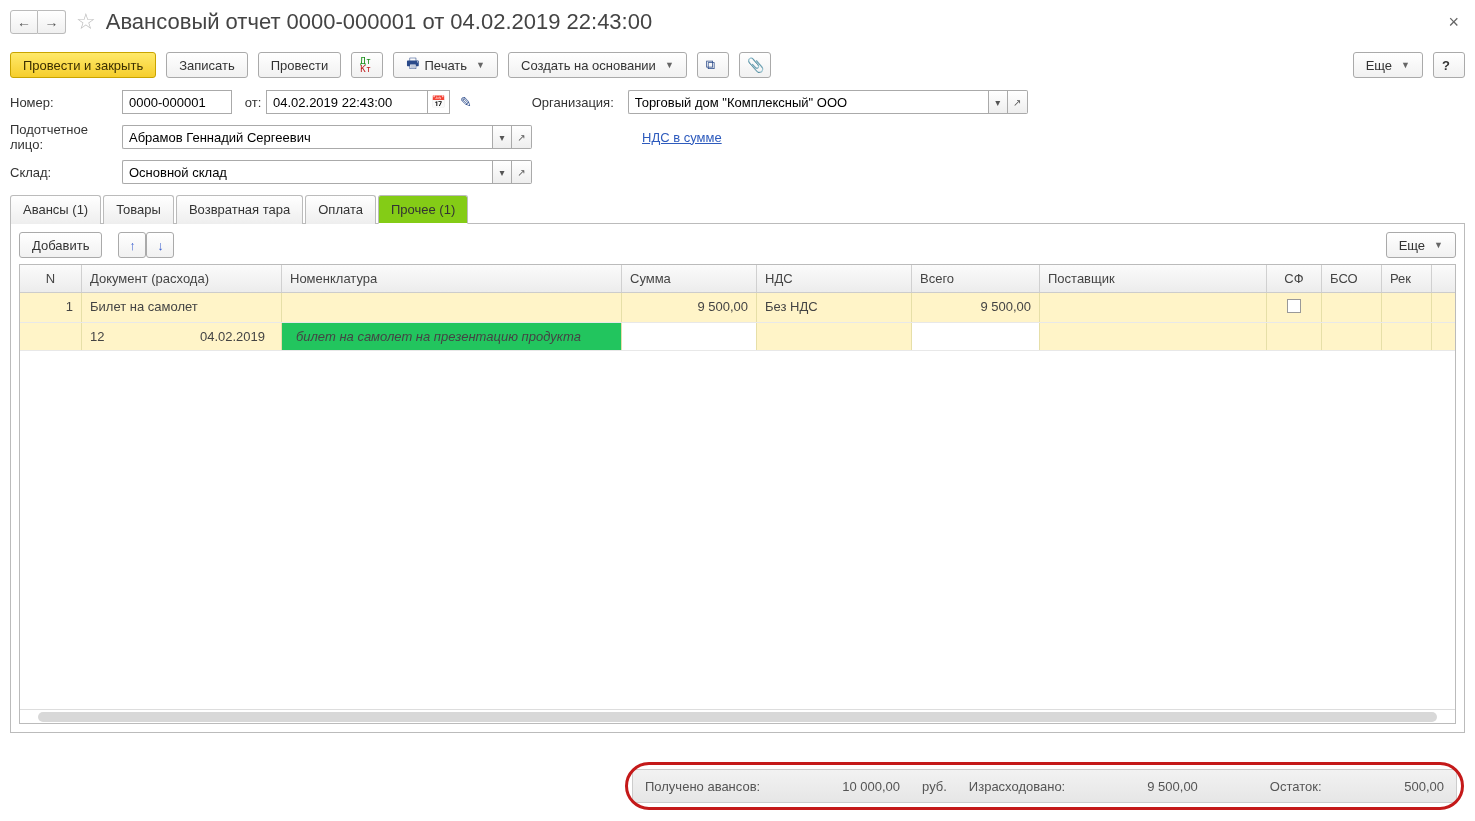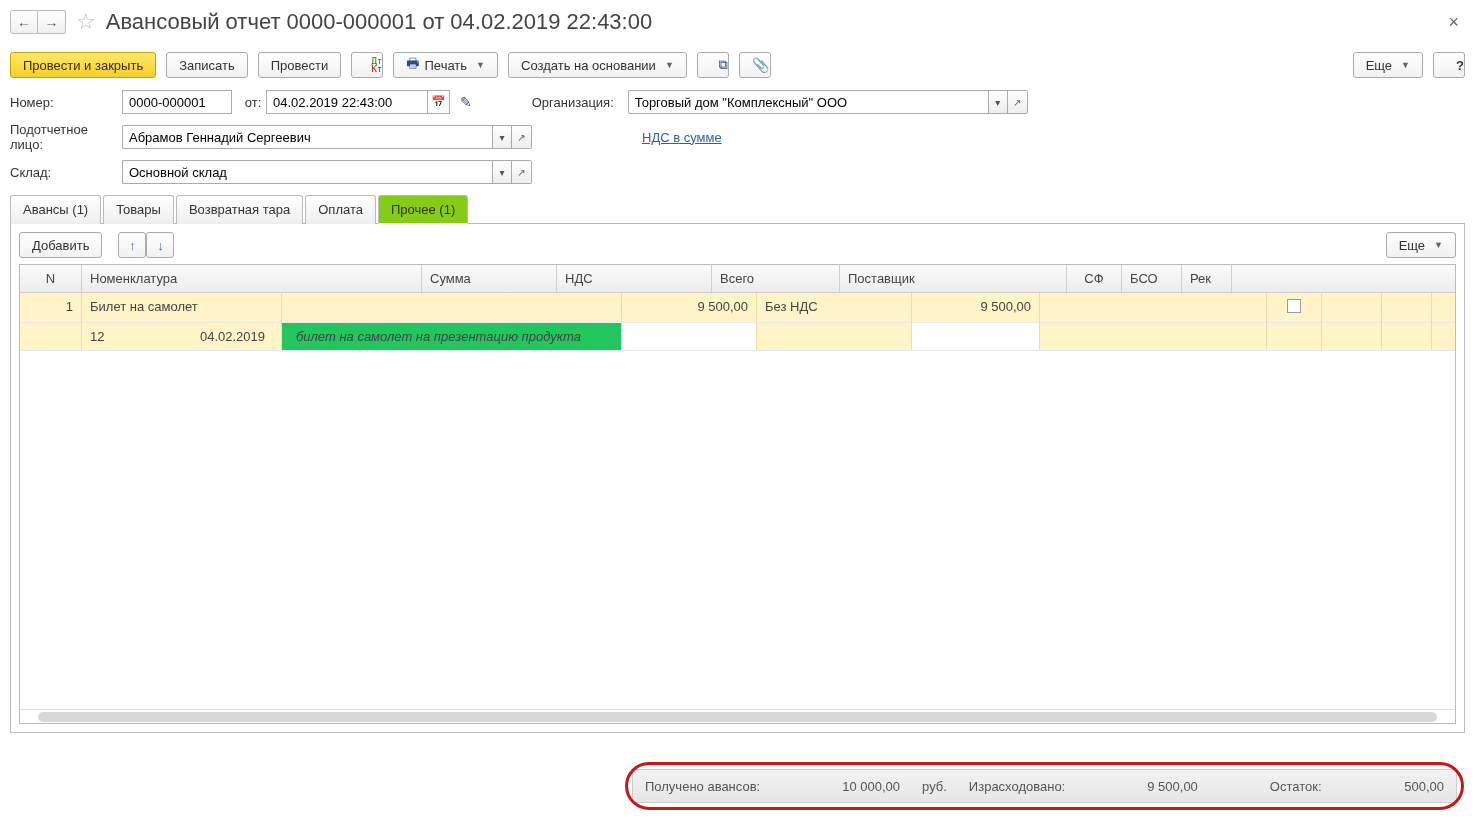--- a/index.html
+++ b/index.html
@@ -14,21 +14,21 @@
   .star { margin: 0 10px; font-size: 22px; color: #bbb; cursor: pointer; }
   .page-title { font-size: 22px; color: #444; flex: 1; }
   .close-x { font-size: 18px; color: #666; cursor: pointer; padding: 0 6px; }
   
   
   .toolbar { display: flex; align-items: center; gap: 10px; margin-bottom: 12px; }
   .tb-spacer { flex: 1; }
   .btn { height: 26px; padding: 0 12px; border: 1px solid #aaa; border-radius: 3px; background: linear-gradient(#ffffff, #f1f1f1); display: inline-flex; align-items: center; gap: 5px; cursor: pointer; font-size: 13px; color: #333; }
   .btn-primary { background: linear-gradient(#ffe96a, #f6ce2d); border-color: #c9a400; color: #3b2f00; }
   .btn .caret { font-size: 9px; color: #666; margin-left: 4px; }
-  .btn-icon-only { width: 32px; padding: 0; justify-content: flex-end; }
+  .btn-icon-only { width: 32px; padding: 8px; justify-content: flex-start; }
   .help-btn { font-weight: bold; }
   .icon-dkkt { font-family: monospace; font-size: 9px; line-height: 8px; display: inline-block; }
   .icon-dkkt .dt { color: #1a8f1a; display: block; }
   .icon-dkkt .kt { color: #c02020; display: block; text-align: right; }
   .icon-print { font-size: 14px; color: #2a4a8a; }
   .icon-tree { font-size: 13px; color: #2a4a8a; }
   .icon-clip { font-size: 14px; color: #555; }
   
   
   .form-rows { margin-bottom: 10px; }
@@ -208,20 +208,21 @@
       <span class="tb-spacer"></span>
       <span class="btn">
           <span>Еще</span>
           <span class="caret">▼</span>
         </span>
     </div>
 
     <div class="grid">
       <div class="ghead">
         <div class="gcell c-n center">N</div>
+        <div class="gcell c-doc">Документ (расхода)</div>
         <div class="gcell c-nom">Номенклатура</div>
         <div class="gcell c-sum">Сумма</div>
         <div class="gcell c-nds">НДС</div>
         <div class="gcell c-vsego">Всего</div>
         <div class="gcell c-post">Поставщик</div>
         <div class="gcell c-sf center">СФ</div>
         <div class="gcell c-bso">БСО</div>
         <div class="gcell c-rek">Рек</div>
       </div>
       <div class="grow-wrap">

